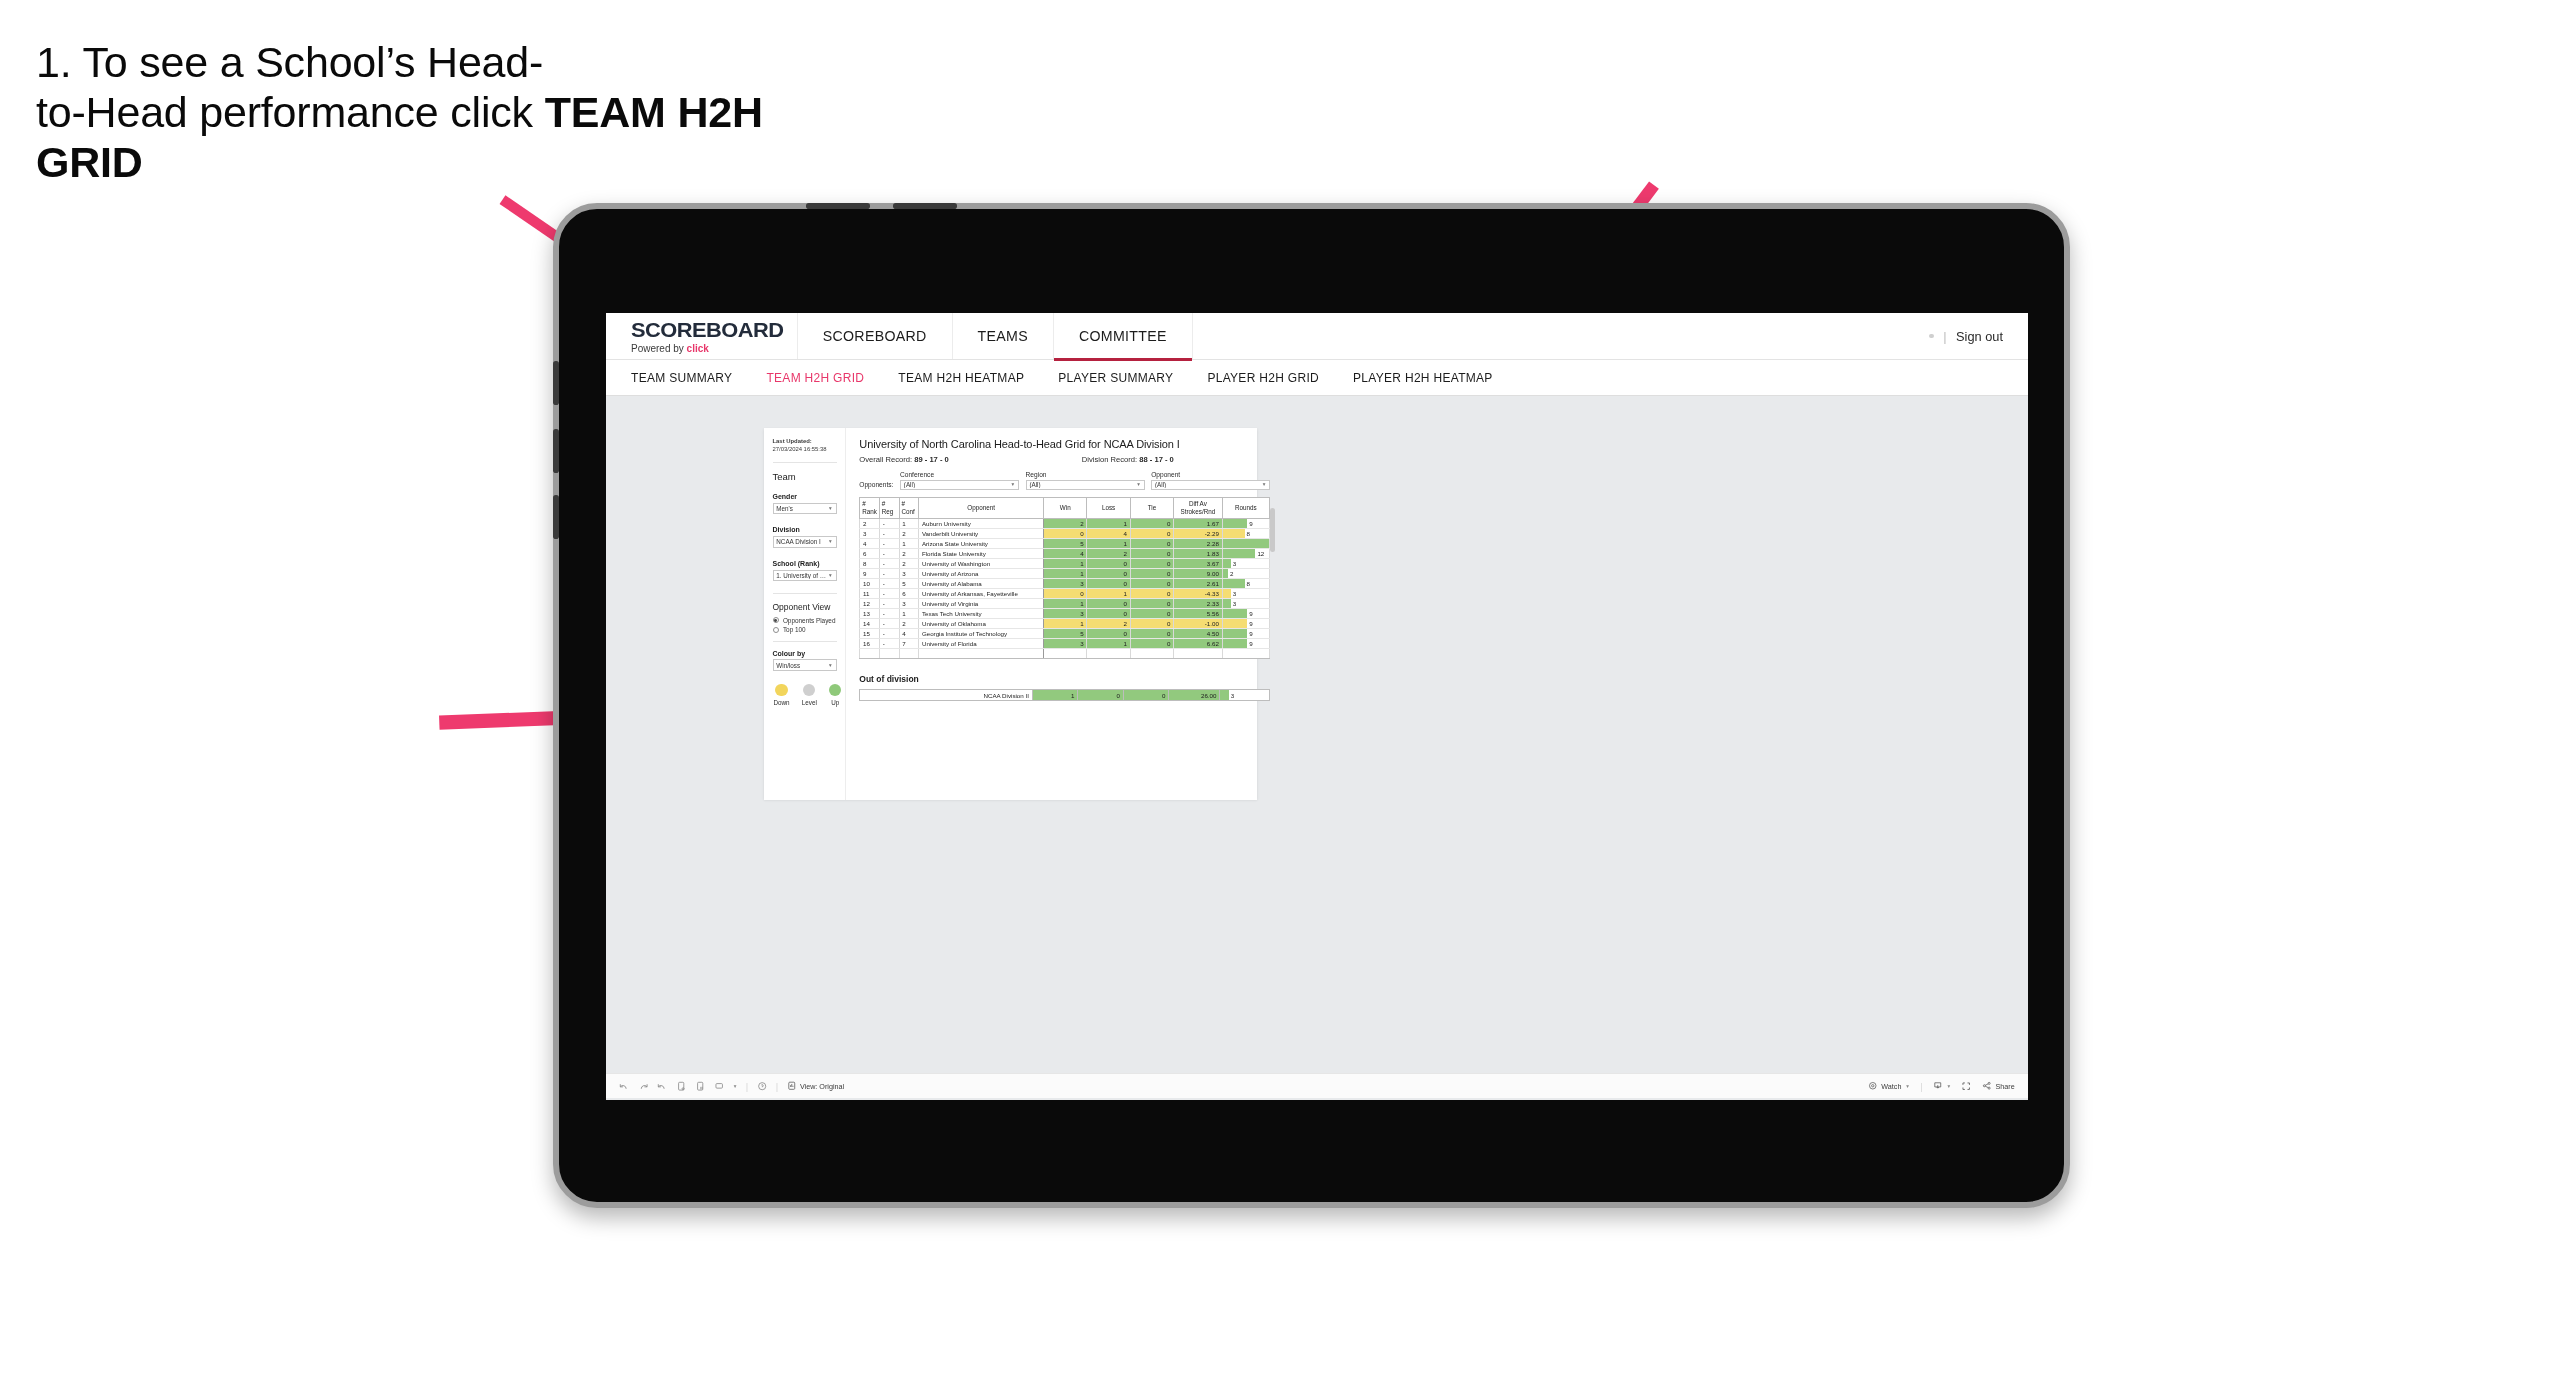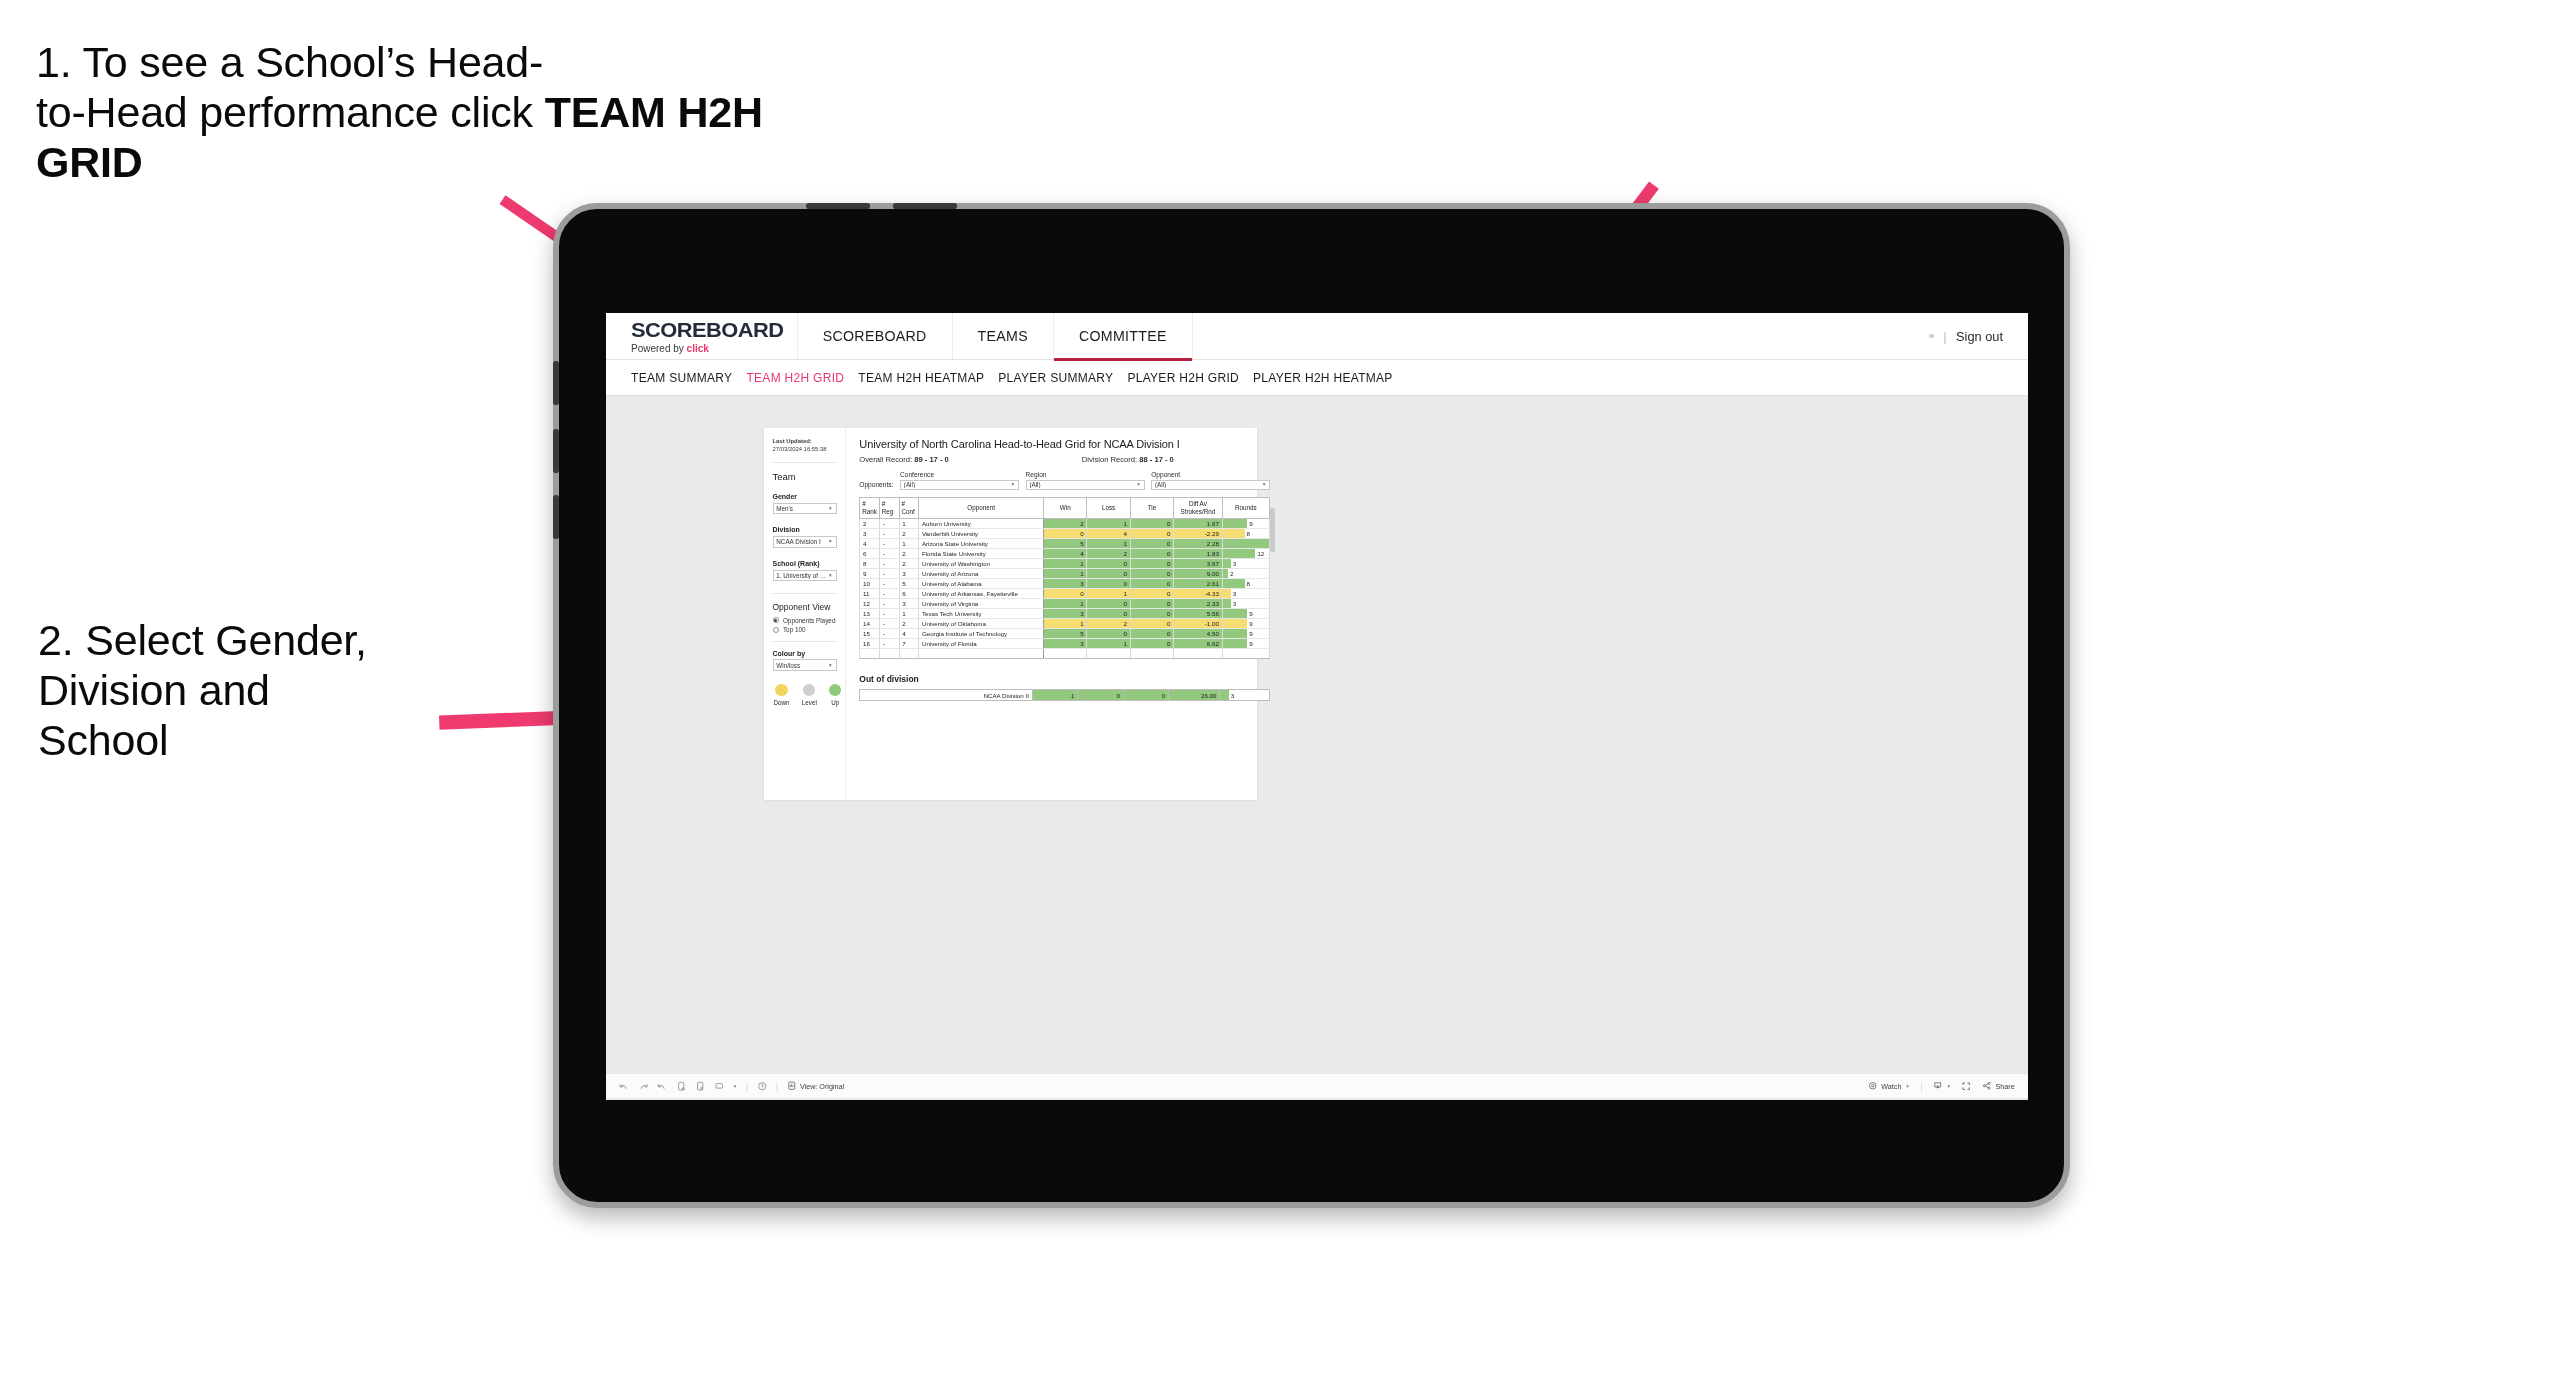--- a/index.html
+++ b/index.html
@@ -86,21 +86,21 @@
   .header-right {
     margin-left: auto; display: flex; align-items: center;
     padding-right: 25px; gap: 9.5px; font-size: 12.8px; color: #2a2a2a;
   }
   .hr-sep { color: #bdbdbd; }
   .hr-dot { width: 4.7px; height: 4.7px; border-radius: 50%; background: #cfcfcf; }
 
   
   .sub-nav {
     height: 36px; background: #ffffff; display: flex; align-items: center;
-    padding-left: 25px; gap: 14px; border-bottom: 0.9px solid #dedede;
+    padding-left: 25px; gap: 34px; border-bottom: 0.9px solid #dedede;
   }
   .sub-nav a {
     font-size: 12px; color: #1c1c1c; letter-spacing: 0.3px;
     text-decoration: none; white-space: nowrap;
   }
   .sub-nav a.active { color: #e8376a; }
 
   
   .canvas { padding: 32px 0 0 0; height: calc(100% - 85px); position: relative; }
   .workbook {
@@ -202,23 +202,20 @@
   .toolbar .right { margin-left: auto; display: flex; align-items: center; gap: 10.4px; }
   .caret-sm { font-size: 4.7px; color: #8c8c8c; }
 </style>
 </head>
 <body>
 
 <div id="stage">
 
   <div class="anno" id="anno1"><span>1. To see a School’s Head-
 to-Head performance click </span><b>TEAM H2H GRID</b></div>
-  <div class="anno" id="anno2">2. Select Gender,
-Division and
-School</div>
 
   <svg class="arrow" style="left:493px; top:190px;" width="332" height="190" viewBox="0 0 350 200">
     <path d="M10,10 L265,185" stroke="#ee3a6e" stroke-width="11" fill="none"></path>
     <path d="M276,196 L232,178 L258,148 Z" fill="#ee3a6e"></path>
   </svg>
 
   <svg class="arrow" style="left:431px; top:664px;" width="408" height="104" viewBox="0 0 430 110">
     <path d="M8,62 L372,48" stroke="#ee3a6e" stroke-width="15" fill="none"></path>
     <path d="M416,45 L356,74 L354,18 Z" fill="#ee3a6e"></path>
   </svg>

